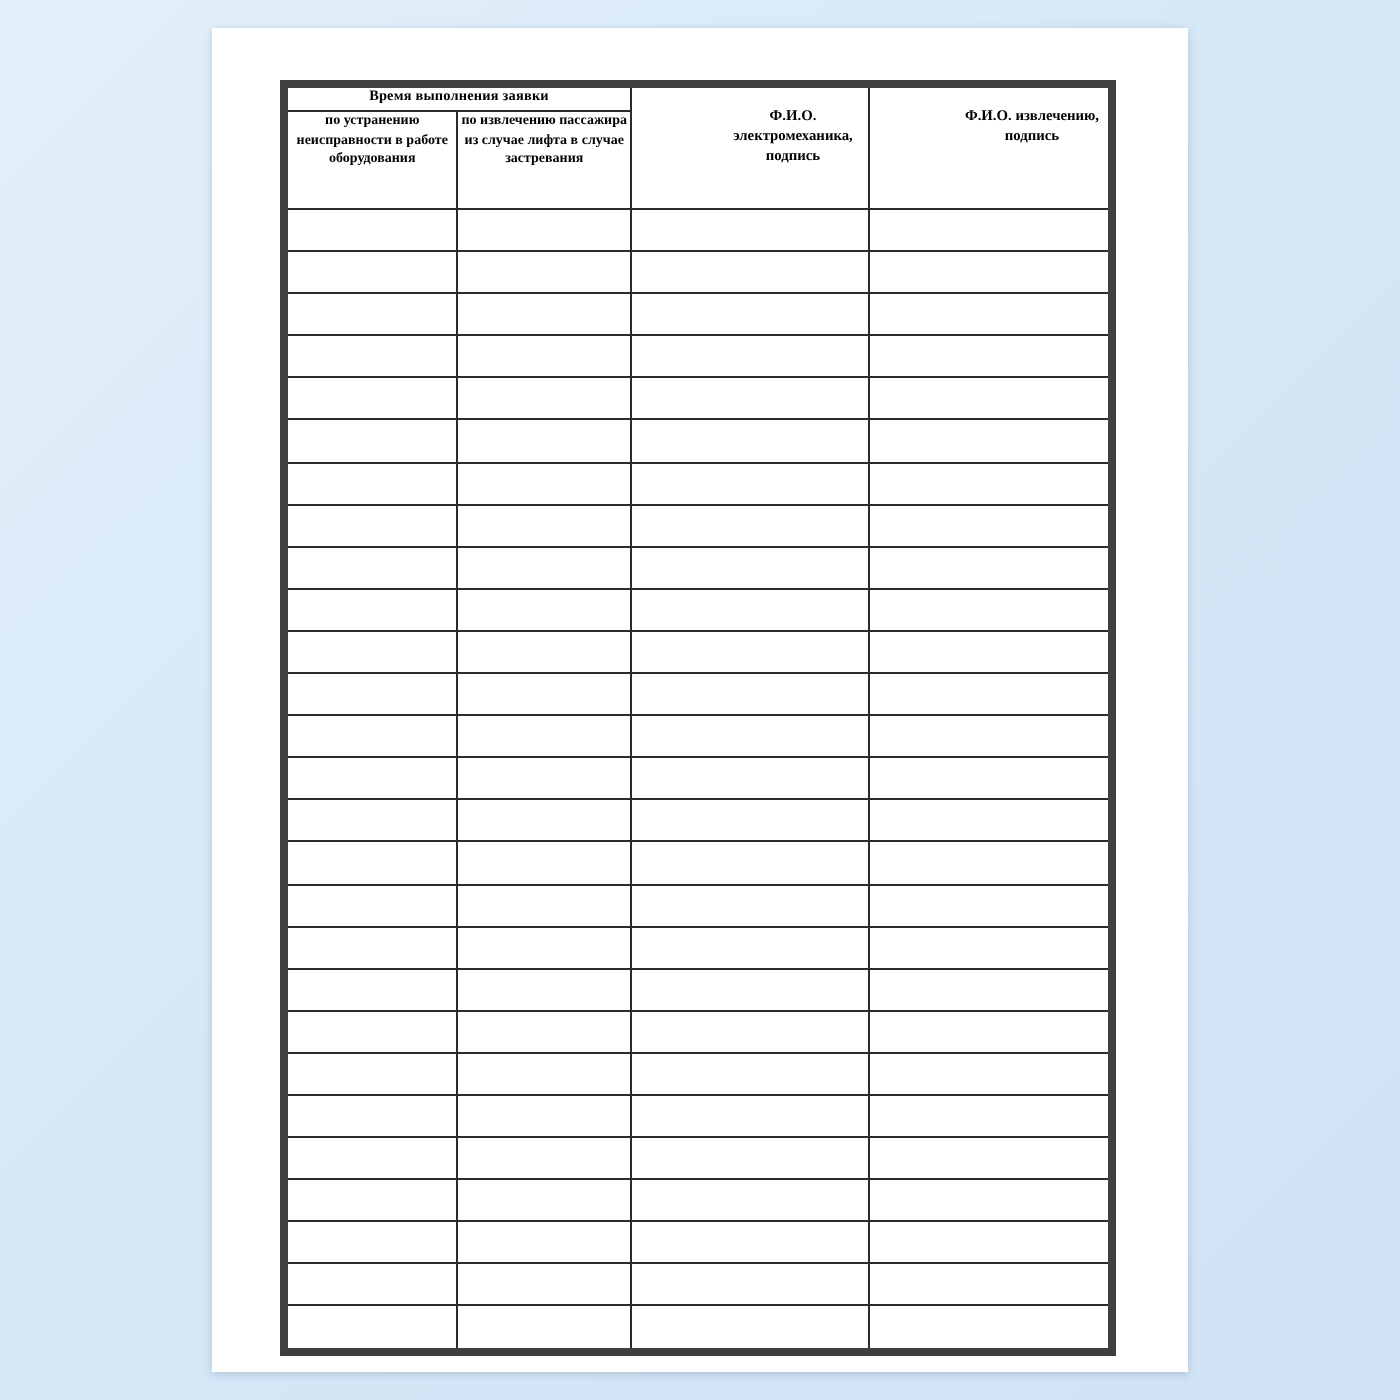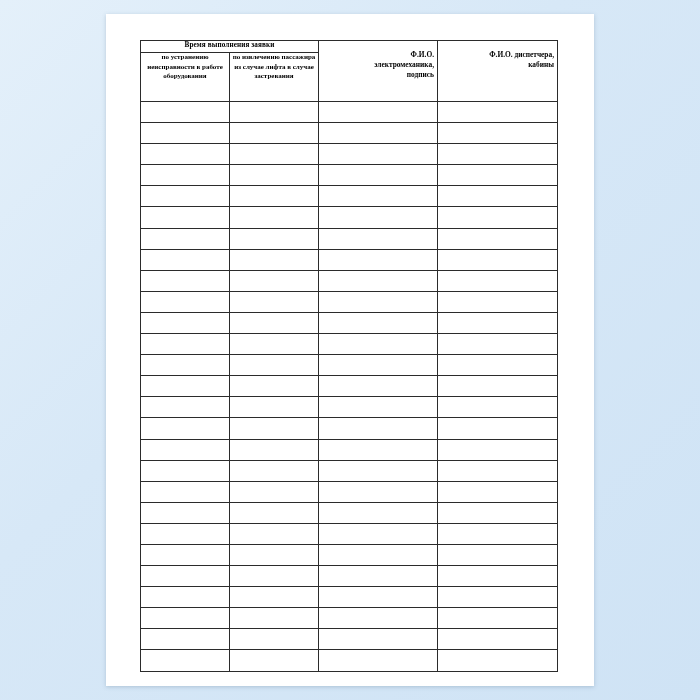--- a/index.html
+++ b/index.html
@@ -39,21 +39,21 @@
     width: 418px;
     table-layout: fixed;
   }
   table.register td, table.register th {
     border: 1px solid #2b2b2b;
     padding: 0;
     vertical-align: top;
   }
   
   table.register {
-    border: 1px solid #404040;
+    border: 4px solid #404040;
   }
   .grouphead {
     text-align: center;
     font-size: 7.2px;
     font-weight: bold;
     line-height: 1.15;
     padding: 3px 2px 3px 2px;
     height: 11px;
     letter-spacing: 0.1px;
   }
@@ -61,21 +61,20 @@
     text-align: center;
     font-size: 7px;
     line-height: 1.35;
     padding: 3px 3px 5px 3px;
     height: 46px;
     margin-left: 43px;
   }
   .colhead.tall {
     font-size: 7.4px;
     padding-top: 9px;
-    text-align: right;
   }
   .bodyrow td {
     height: 20.1px;
   }
   .w1 { width: 92px; }
   .w2 { width: 89px; }
   .w3 { width: 118px; }
   .w4 { width: 119px; }
 </style>
 </head>
@@ -85,21 +84,21 @@
   <div id="page">
     <div id="sheet">
       <table class="register">
         <thead>
           <tr>
             <th class="grouphead" colspan="2">Время выполнения заявки</th>
             <th class="w3" rowspan="2" style="vertical-align: middle;">
               <div class="colhead tall">Ф.И.О. электромеханика, подпись</div>
             </th>
             <th class="w4" rowspan="2" style="vertical-align: middle;">
-              <div class="colhead tall">Ф.И.О. диспетчера, кабины</div>
+              <div class="colhead tall">Ф.И.О. извлечению, подпись</div>
             </th>
           </tr>
           <tr>
             <th class="colhead w1">по устранению неисправности в работе оборудования</th>
             <th class="colhead w2">по извлечению пассажира  из случае лифта в случае застревания</th>
           </tr>
         </thead>
         <tbody id="rows">
             <tr class="bodyrow">
               <td class="w1"></td>

